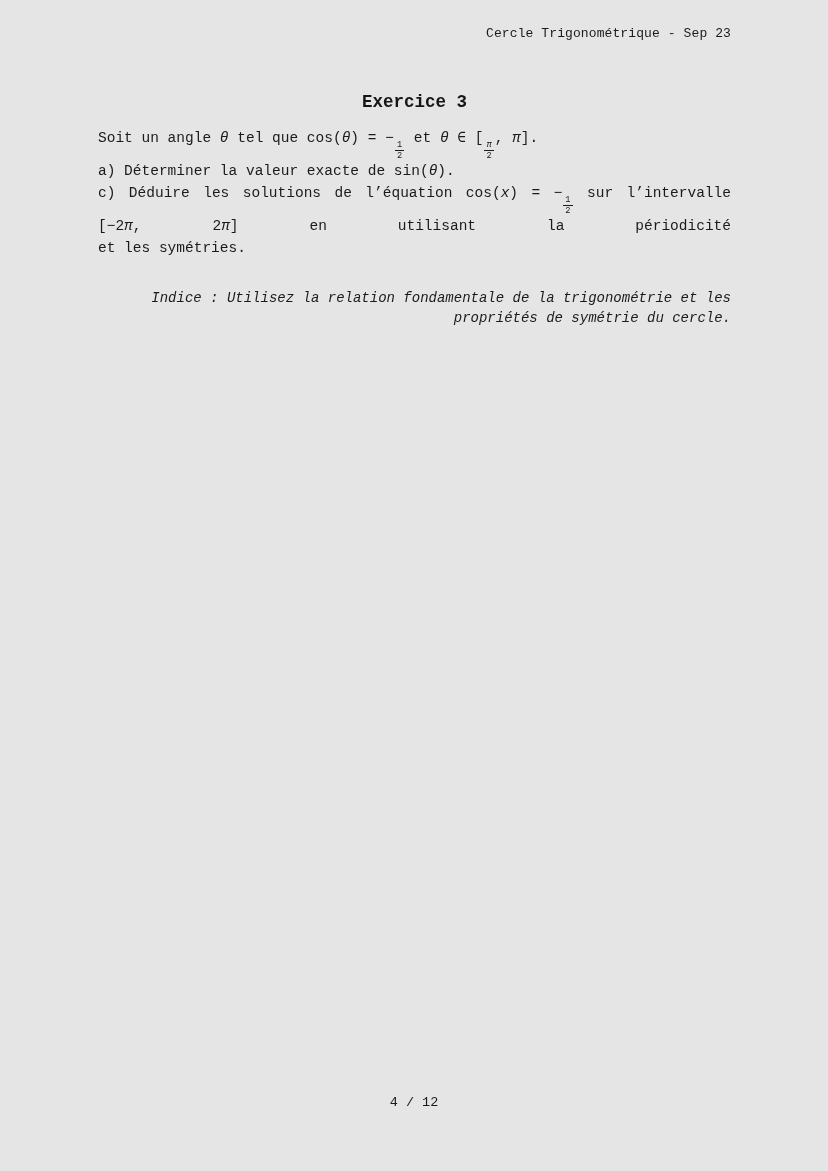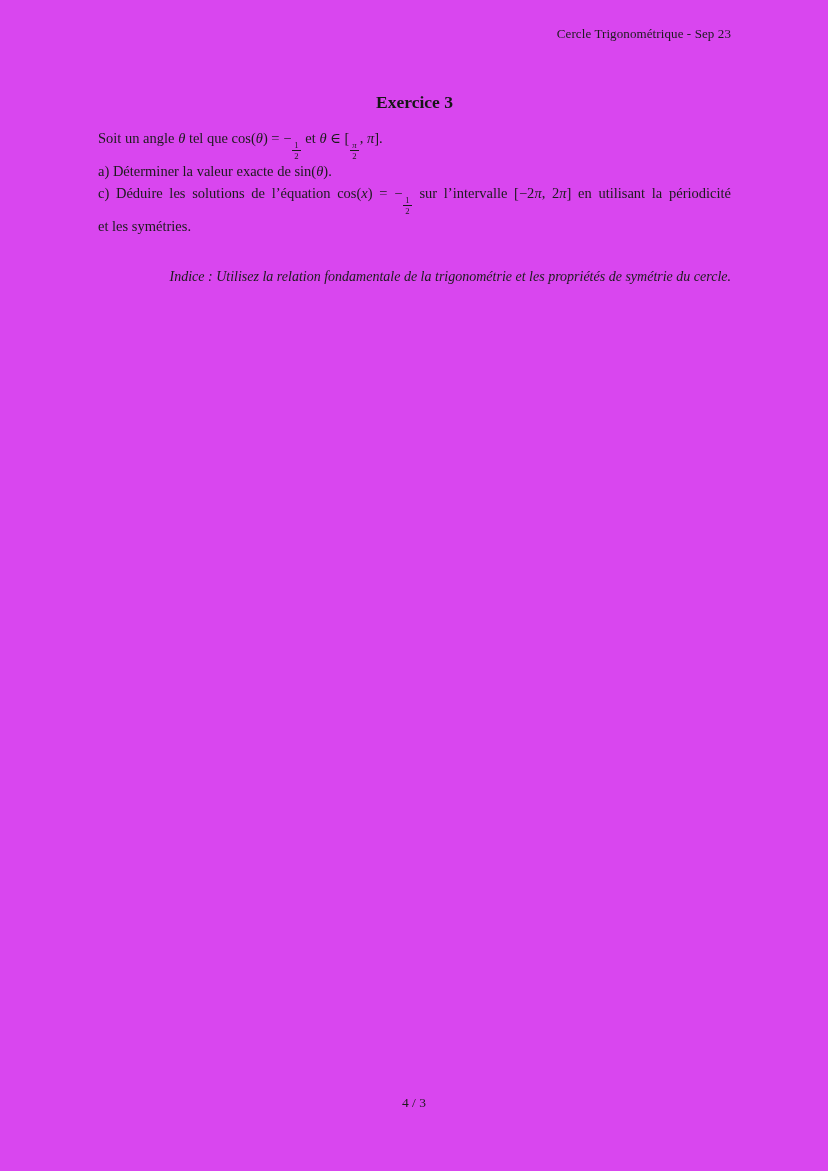--- a/index.html
+++ b/index.html
@@ -4,21 +4,21 @@
 <style>
   html, body { margin: 0; padding: 0; }
   body {
     width: 828px; height: 1171px;
     background: #ffffff;
     font-family: "Liberation Serif", "DejaVu Serif", serif;
     color: #1b1b1b;
     position: relative;
     overflow: hidden;
   }
-  .page { position: absolute; inset: 0; background: #d946ef; }
+  .page { position: absolute; inset: 0; background: #e5e5e5; font-family: Liberation Mono, monospace; }
 
   .header {
     position: absolute;
     top: 26px; right: 97px;
     font-size: 13px;
     letter-spacing: 0.1px;
     color: #1b1b1b;
   }
 
   .content {
@@ -96,15 +96,15 @@
             <span class="num">1</span>
             <span class="den">2</span>
           </span> sur l’intervalle [−2<span class="mi">π</span>, 2<span class="mi">π</span>] en utilisant la périodicité</div>
       <div class="line">et les symétries.</div>
     </div>
 
     <div class="hint">Indice : Utilisez la relation fondamentale de la trigonométrie et les propriétés de symétrie du cercle.</div>
 
   </div>
 
-  <div class="footer">4 / 3</div>
+  <div class="footer">4 / 12</div>
 
 </div>
 
 </body></html>

